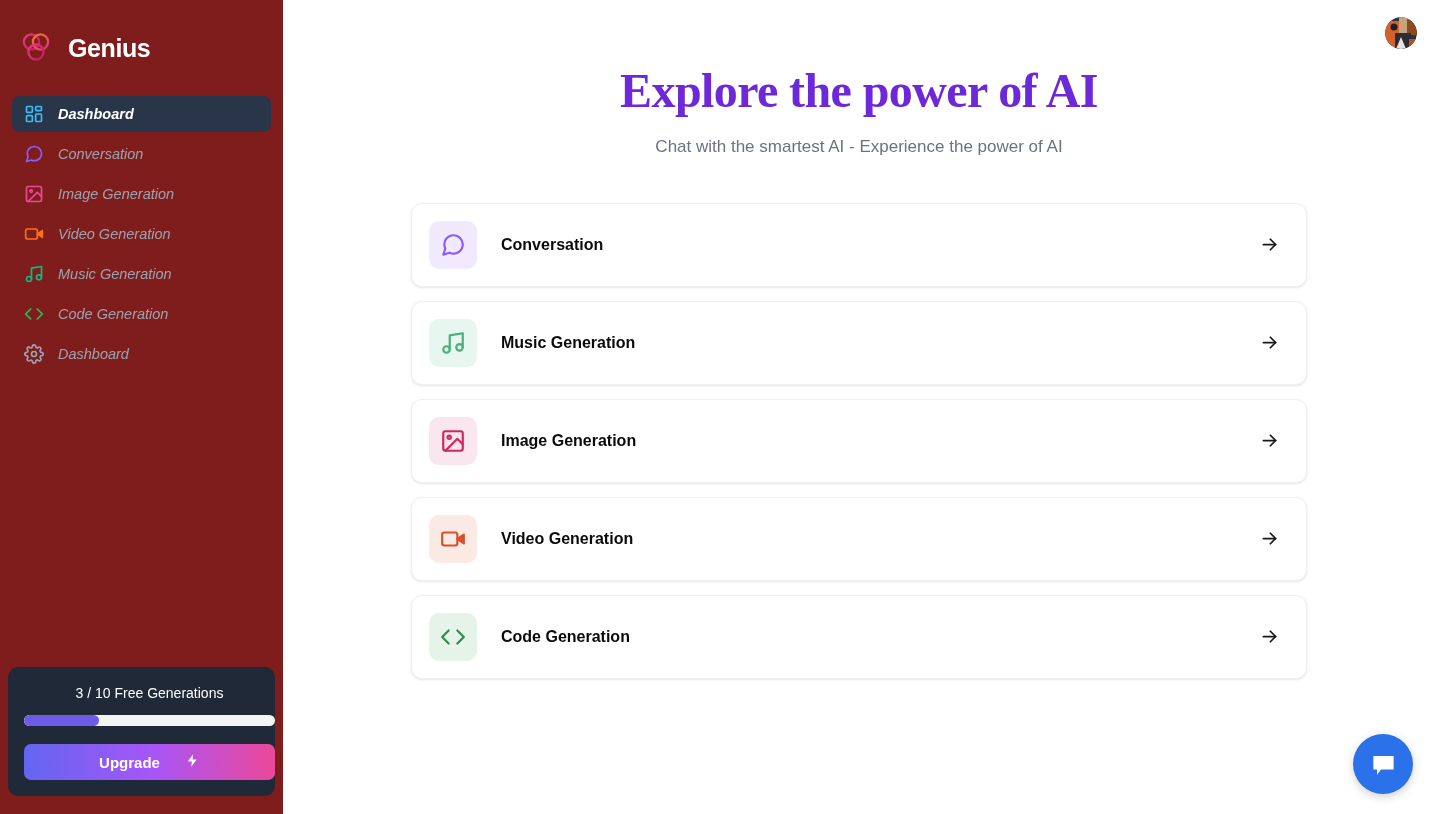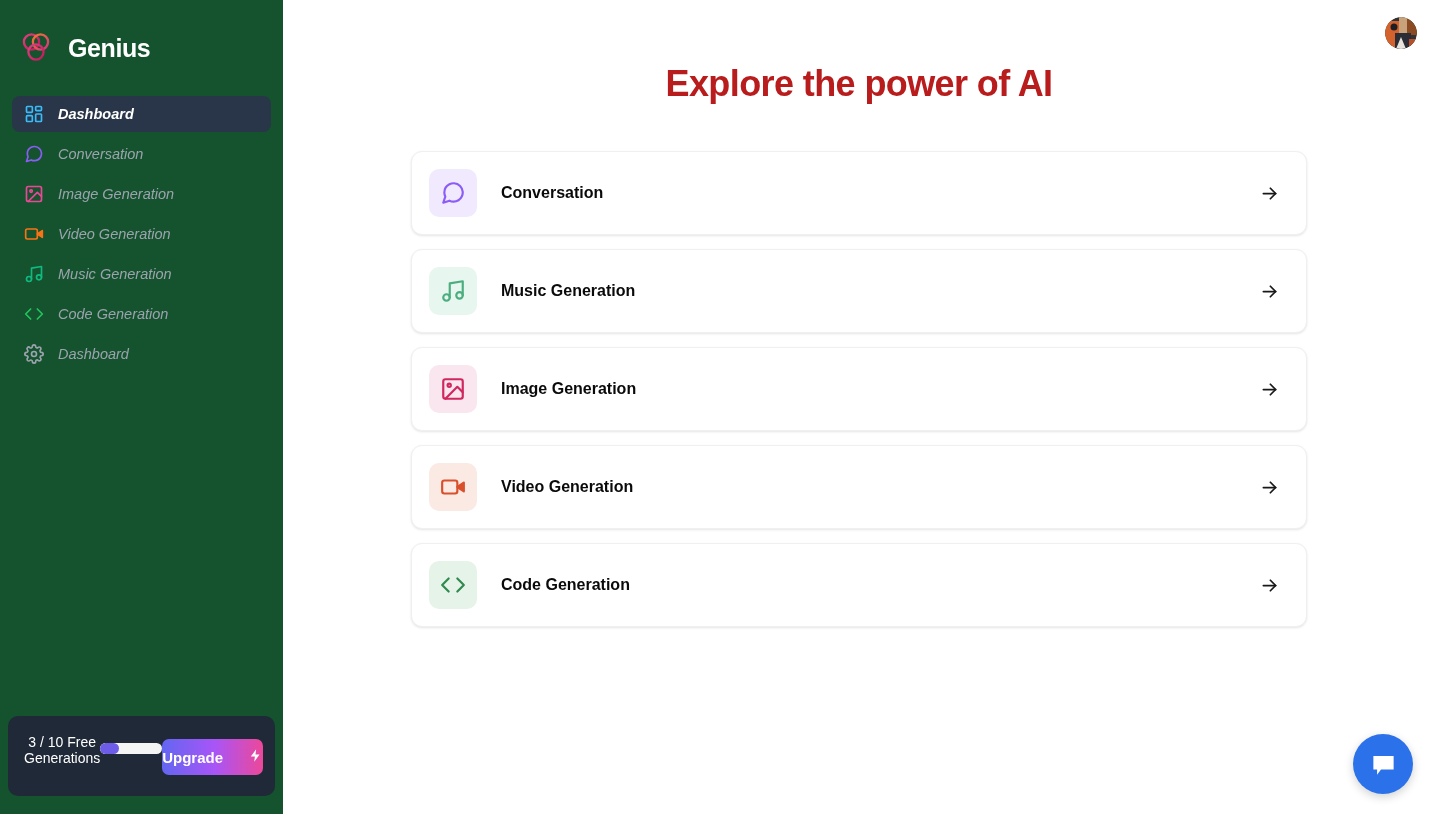--- a/index.html
+++ b/index.html
@@ -7,21 +7,21 @@
     width: 1435px; height: 814px;
     overflow: hidden;
     background: #ffffff;
     font-family: "Liberation Sans", sans-serif;
   }
   .app { display: flex; width: 1435px; height: 814px; }
 
   
   .sidebar {
     width: 283px; height: 814px;
-    background: #14532d;
+    background: #7f1d1d;
     display: flex; flex-direction: column;
     position: relative; flex: 0 0 283px;
   }
   .brand {
     display: flex; align-items: center; gap: 14px;
     padding: 22px 0 0 18px; height: 74px;
   }
   .brand-logo { width: 36px; height: 36px; display: block; }
   .brand-name {
     color: #ffffff; font-size: 25px; font-weight: bold;
@@ -34,22 +34,22 @@
     border-radius: 8px; cursor: pointer;
     color: #9ca3af; font-size: 14.5px; font-weight: normal; font-style: italic;
   }
   .nav-item.active { background: #293548; color: #ffffff; font-weight: bold; }
   .nav-icon { width: 20px; height: 20px; flex: 0 0 20px; display: block; }
 
   
   .free-card {
     position: absolute; left: 8px; right: 8px; bottom: 18px;
     background: #1f2937; border-radius: 10px;
-    padding: 18px 12px 16px 16px;
-    display: flex; align-items: center;
+    padding: 18px 0 16px 16px;
+    display: flex; flex-direction: column; align-items: center;
   }
   .free-label {
     color: #ffffff; font-size: 14px; text-align: center;
     margin-bottom: 14px;
   }
   .progress-track {
     width: 100%; height: 11px; border-radius: 999px;
     background: #f4f4f5; overflow: hidden; margin-bottom: 18px;
   }
   .progress-fill { height: 100%; background: #6c5ce7; border-radius: 999px; }
@@ -68,22 +68,22 @@
   .topbar {
     height: 66px; display: flex; align-items: center;
     justify-content: flex-end; padding-right: 18px;
   }
   .avatar {
     width: 32px; height: 32px; border-radius: 50%;
     overflow: hidden; cursor: pointer; display: block;
   }
   .head-wrap { text-align: center; margin-top: -4px; }
   .page-title {
-    font-size: 36px; font-weight: bold; color: #b91c1c;
-    letter-spacing: -0.6px; line-height: 1.2;
+    font-size: 48px; font-weight: bold; color: #6d28d9;
+    letter-spacing: -0.6px; line-height: 1.2; font-family: Liberation Serif, serif;
   }
   .page-sub {
     font-size: 17px; color: #6b7280; margin-top: 17px;
   }
   .cards { margin: 46px auto 0 auto; width: 896px; }
   .card {
     height: 84px; background: #ffffff;
     border: 1px solid #f0f0f1; border-radius: 11px;
     box-shadow: 0 1px 3px rgba(0,0,0,0.07), 0 1px 2px rgba(0,0,0,0.04);
     display: flex; align-items: center;
@@ -251,20 +251,21 @@
             <circle cx="9" cy="10" r="3.5" fill="#1d1f25"></circle>
             <path d="M16 20l5 12h-10z" fill="#e8e4dd"></path>
             <path d="M24 22h8v10h-8z" fill="#b5502a"></path>
           </g>
         </svg>
       </span>
     </div>
 
     <div class="head-wrap">
       <h1 class="page-title">Explore the power of AI</h1>
+      <p class="page-sub">Chat with the smartest AI - Experience the power of AI</p>
     </div>
 
     <div class="cards">
 
       <div class="card">
         <span class="card-icon-tile" style="background:#f1eafe">
           <svg viewBox="0 0 24 24" fill="none" stroke="#8b5cf6" stroke-width="2" stroke-linecap="round" stroke-linejoin="round">
             <path d="M21 11.5a8.38 8.38 0 0 1-.9 3.8 8.5 8.5 0 0 1-7.6 4.7 8.38 8.38 0 0 1-3.8-.9L3 21l1.9-5.7a8.38 8.38 0 0 1-.9-3.8 8.5 8.5 0 0 1 4.7-7.6 8.38 8.38 0 0 1 3.8-.9h.5a8.48 8.48 0 0 1 8 8v.5z"></path>
           </svg>
         </span>

